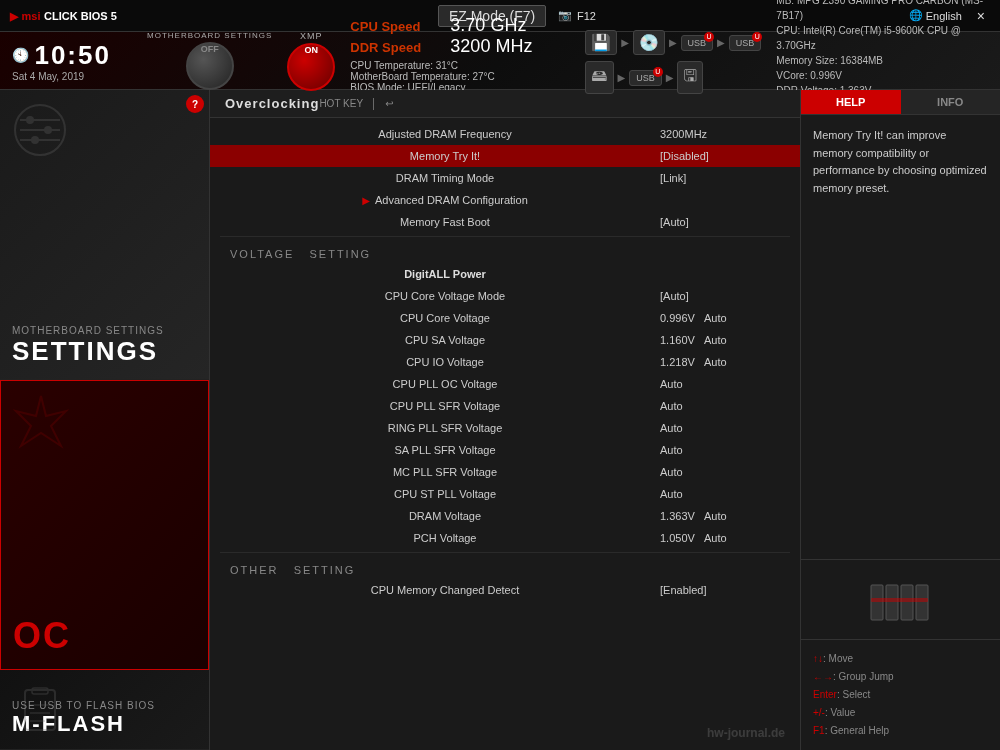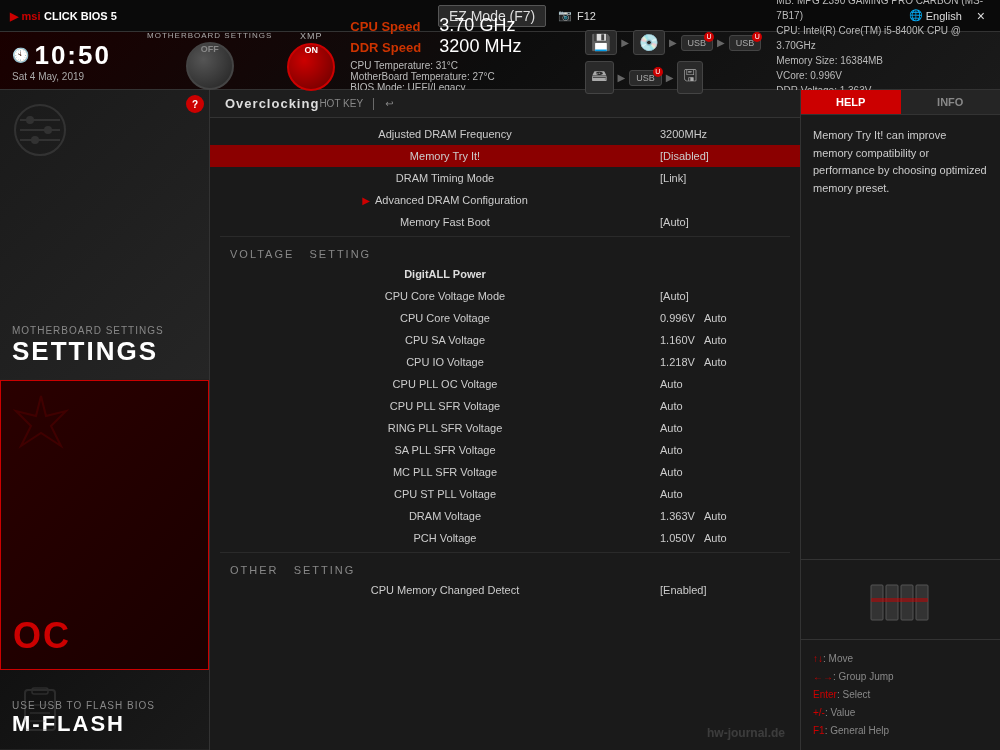--- a/index.html
+++ b/index.html
@@ -131,21 +131,21 @@
       border-color: #cc0000;
     }
     .knob-on .knob-off { color: white; }
 
     .cpu-speed-area {
       min-width: 220px;
     }
     .cpu-speed-row {
       display: flex;
       align-items: baseline;
-      gap: 4px;
+      gap: 15px;
     }
     .speed-label {
       color: #cc3300;
       font-size: 13px;
       font-weight: bold;
       min-width: 85px;
     }
     .speed-value {
       color: white;
       font-size: 18px;
@@ -511,21 +511,21 @@
         USB
         <span class="boot-device-u">U</span>
       </div>
       <span class="arrow-icon">▶</span>
       <div class="boot-device" style="font-size:16px;">🖫</div>
     </div>
   </div>
 
   <div class="right-info">
     <div>MB: MPG Z390 GAMING PRO CARBON (MS-7B17)</div>
-    <div>CPU: Intel(R) Core(TM) i5-8400K CPU @ 3.70GHz</div>
+    <div>CPU: Intel(R) Core(TM) i5-9600K CPU @ 3.70GHz</div>
     <div>Memory Size: 16384MB</div>
     <div>VCore: 0.996V</div>
     <div>DDR Voltage: 1.363V</div>
     <div>BIOS Ver: E7B17IMS.150</div>
     <div>BIOS Build Date: 03/25/2019</div>
   </div>
 </div>
 
 <div class="main-layout">
 

